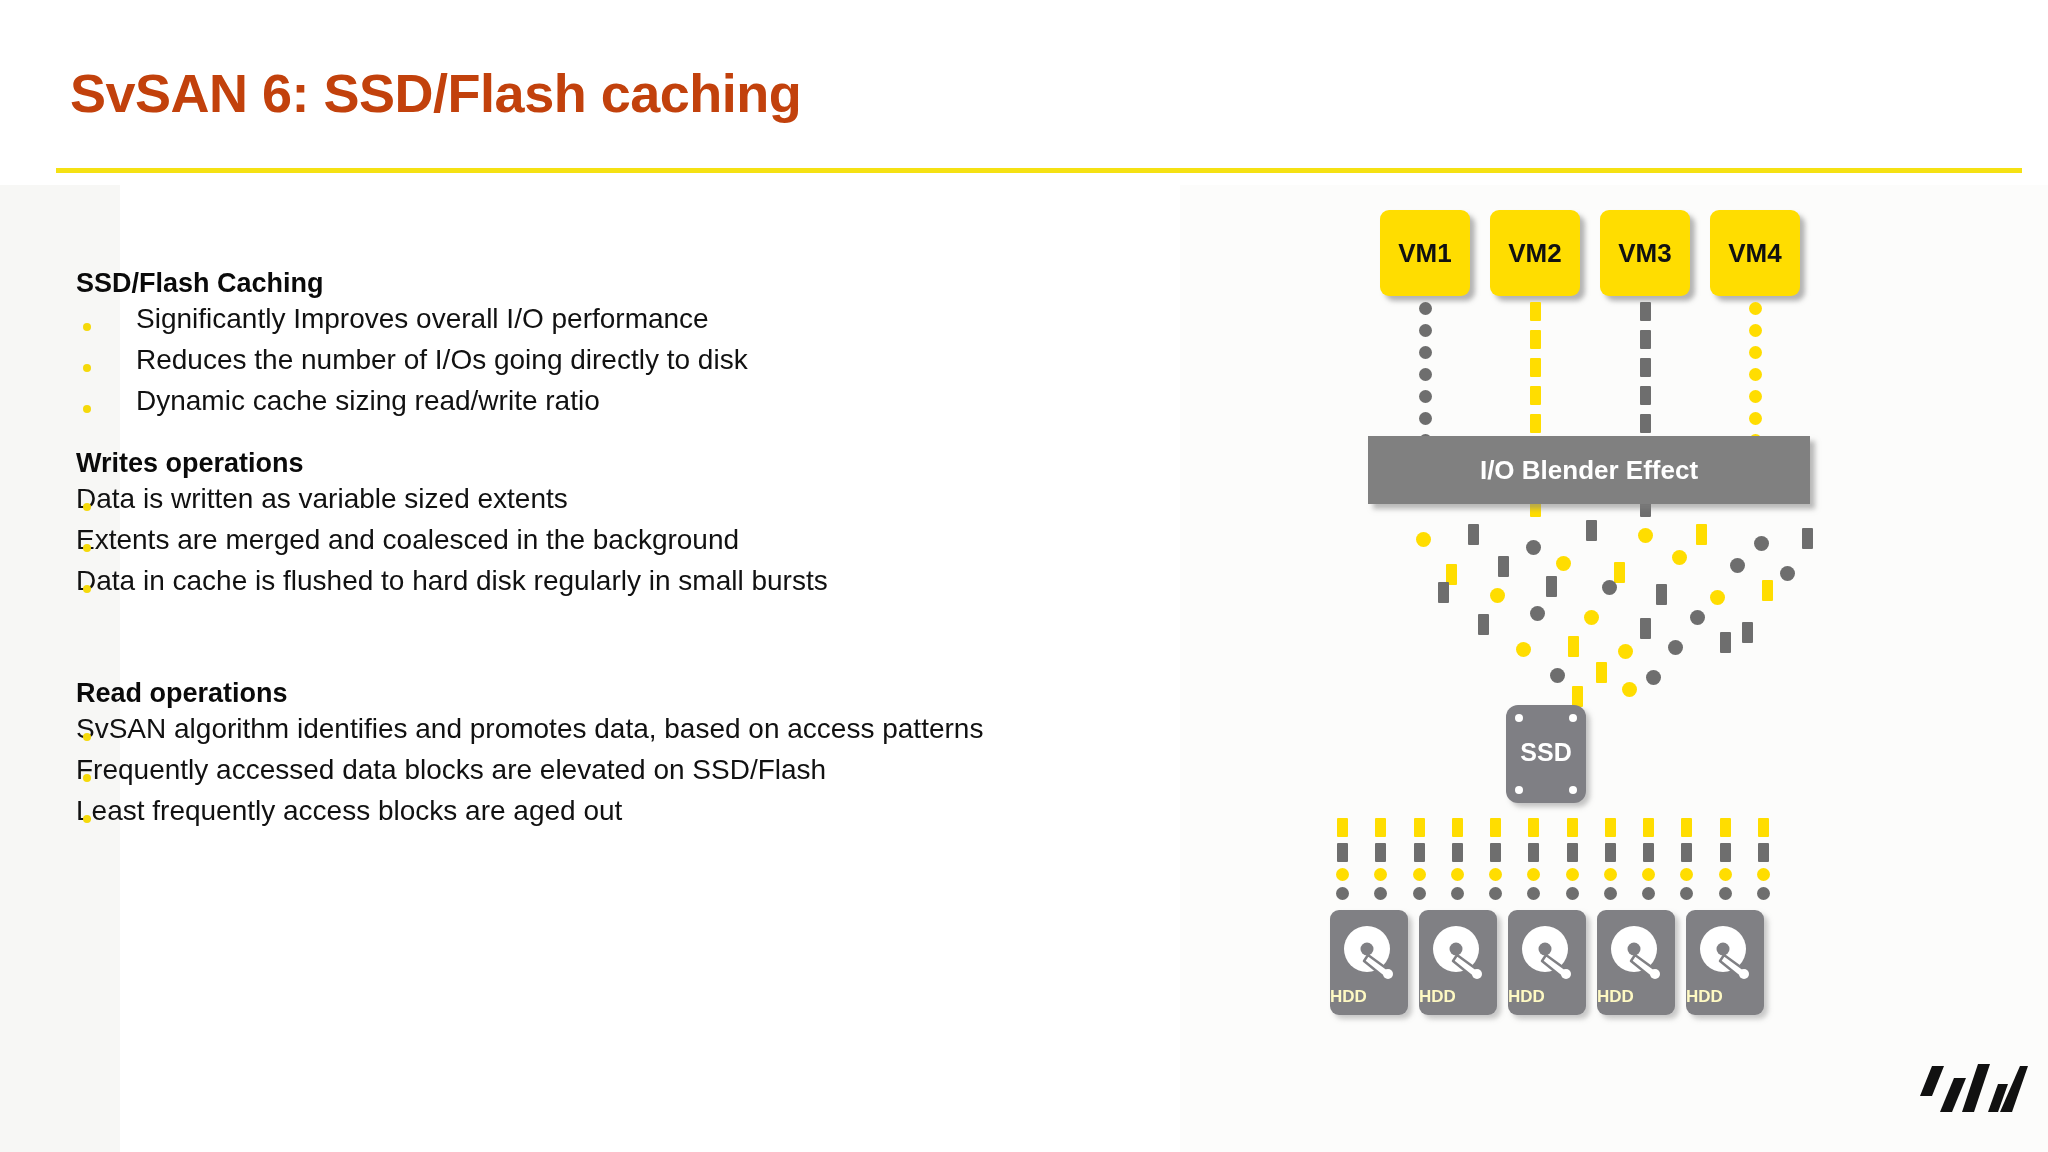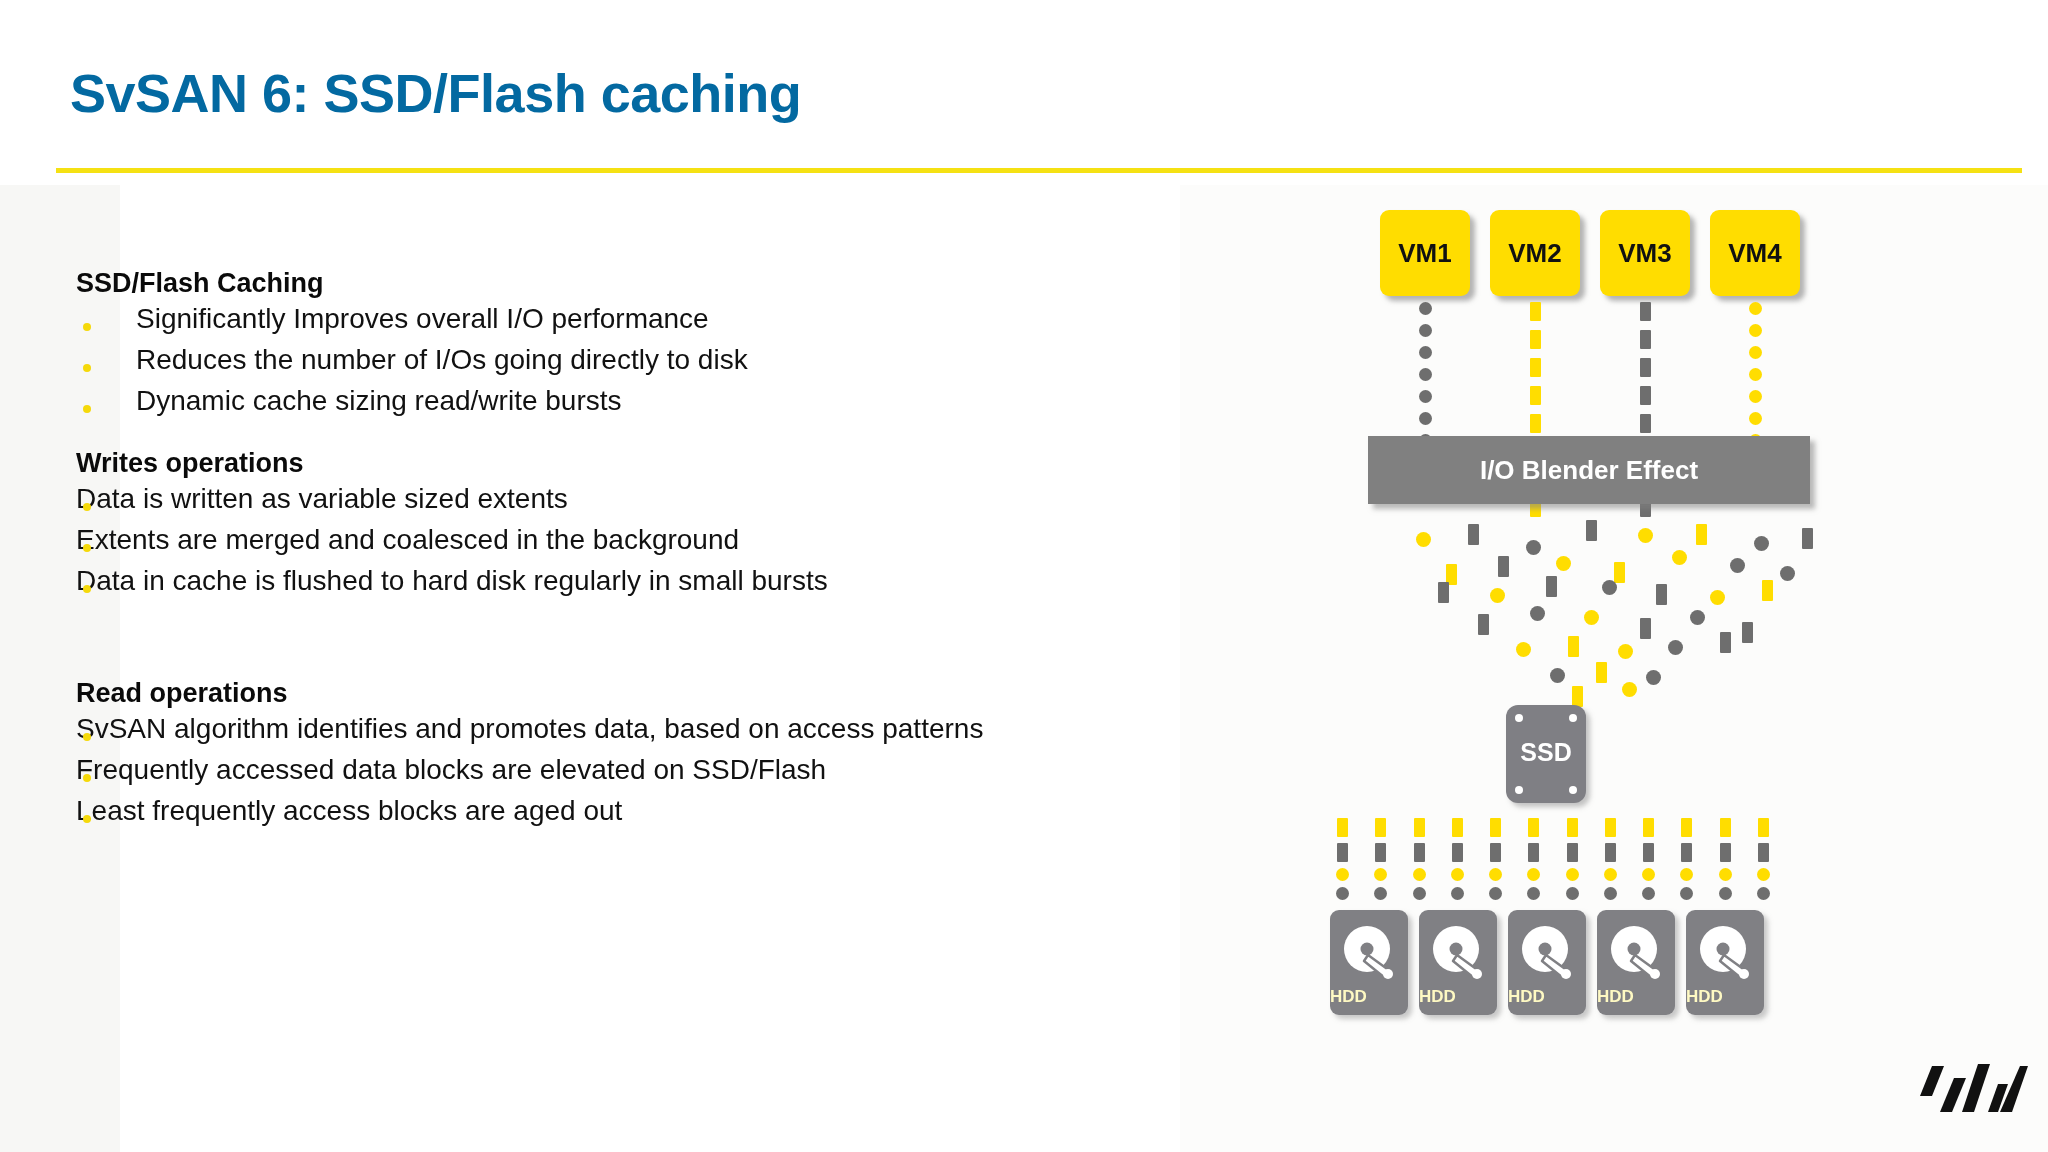--- a/index.html
+++ b/index.html
@@ -30,21 +30,21 @@
     background: #fcfcfb;
   }
 
   
   .title {
     position: absolute;
     left: 70px;
     top: 62px;
     font-size: 54px;
     font-weight: bold;
-    color: #0369a1;
+    color: #c2410c;
     letter-spacing: -0.5px;
     white-space: nowrap;
   }
   .title-rule {
     position: absolute;
     left: 56px;
     top: 168px;
     width: 1966px;
     height: 5px;
     background: #f5e113;
@@ -267,21 +267,21 @@
     <div class="bullet-row">
       <span class="bullet-dot"></span>
       <span class="bullet-text">Significantly Improves overall I/O performance</span>
     </div>
     <div class="bullet-row">
       <span class="bullet-dot"></span>
       <span class="bullet-text">Reduces the number of I/Os going directly to disk</span>
     </div>
     <div class="bullet-row">
       <span class="bullet-dot"></span>
-      <span class="bullet-text">Dynamic cache sizing read/write bursts</span>
+      <span class="bullet-text">Dynamic cache sizing read/write ratio</span>
     </div>
   </div>
 
   <div class="block block-2" style="top:448px;">
     <div class="block-head">Writes operations</div>
     <div class="bullet-row">
       <span class="bullet-dot"></span>
       <span class="bullet-text">Data is written as variable sized extents</span>
     </div>
     <div class="bullet-row">

